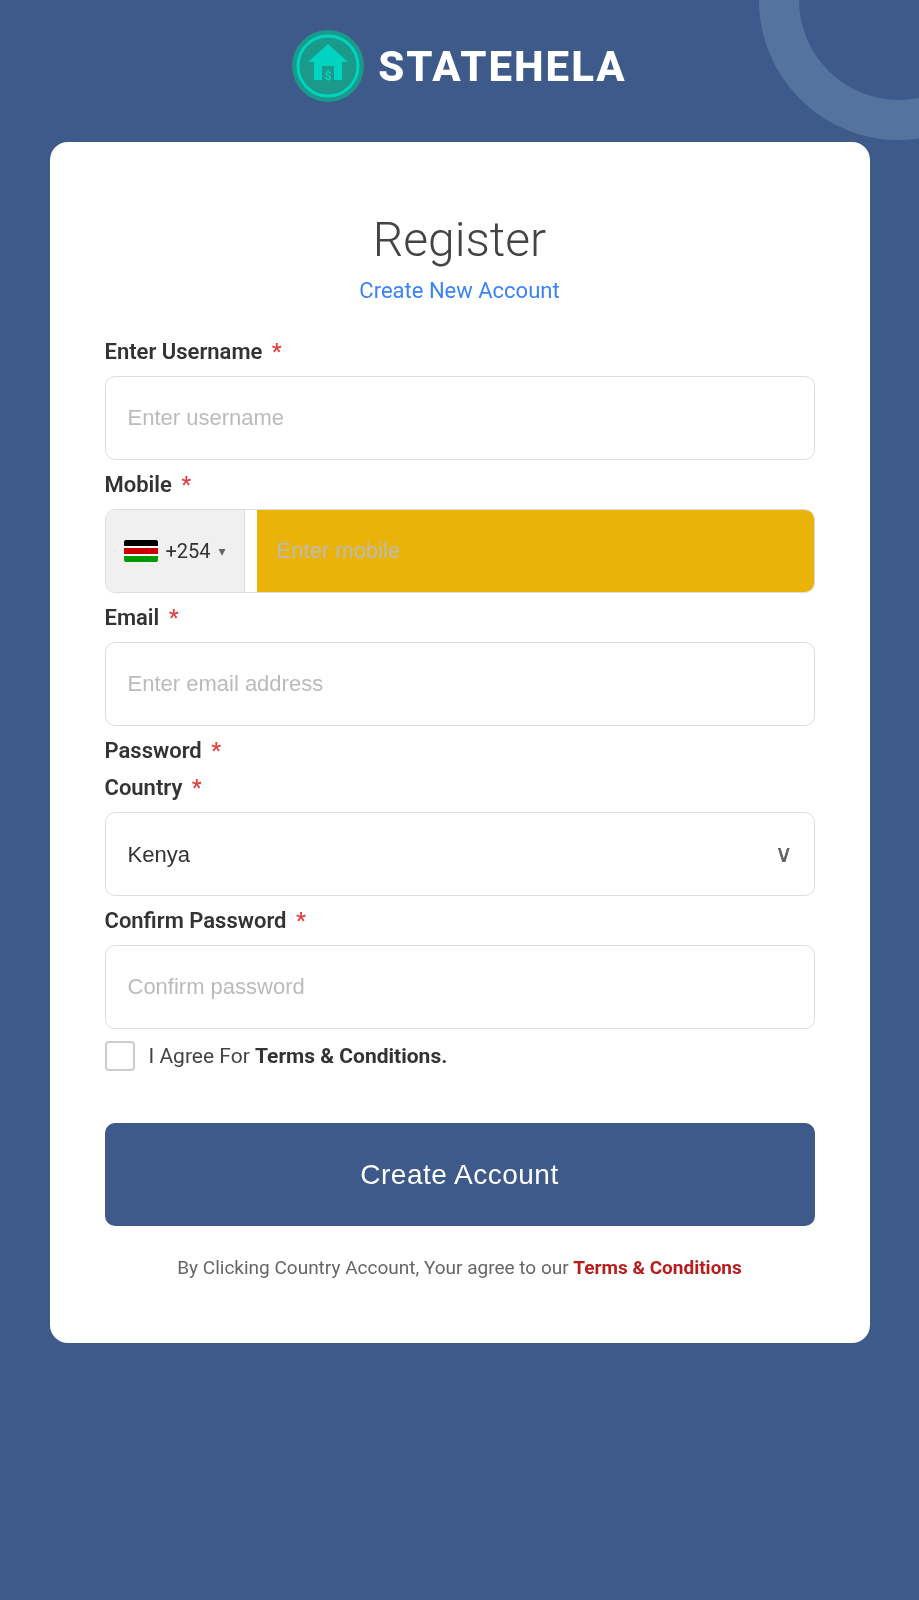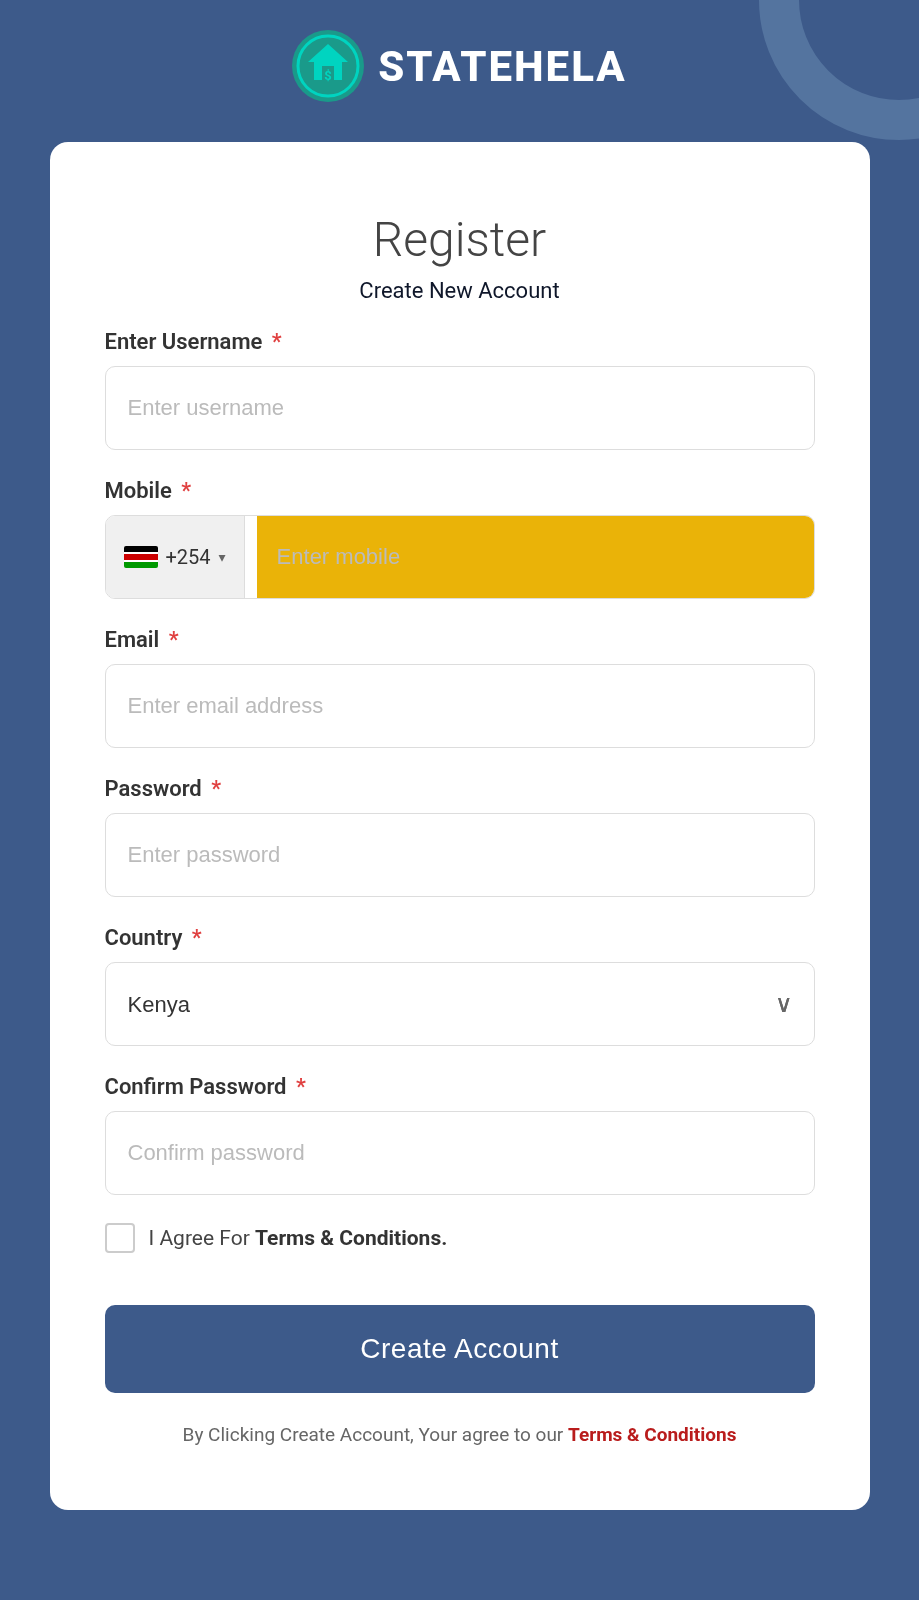--- a/index.html
+++ b/index.html
@@ -68,27 +68,27 @@
       text-align: center;
       font-size: 48px;
       font-weight: 300;
       color: #444;
       margin-bottom: 10px;
     }
 
     .card-subtitle {
       text-align: center;
       font-size: 22px;
-      color: #0f172a;
-      margin-bottom: 26px;
+      color: #3b82f6;
+      margin-bottom: 36px;
     }
 
     
     .form-group {
-      margin-bottom: 28px;
+      margin-bottom: 12px;
     }
 
     .form-label {
       display: block;
       font-size: 22px;
       font-weight: 600;
       color: #333;
       margin-bottom: 12px;
     }
 
@@ -230,21 +230,21 @@
     }
 
     .terms-text strong {
       color: #333;
       font-weight: 700;
     }
 
     
     .create-btn {
       width: 100%;
-      height: 88px;
+      height: 103px;
       background: #3d5a8a;
       color: #fff;
       border: none;
       border-radius: 10px;
       font-size: 28px;
       font-weight: 500;
       cursor: pointer;
       letter-spacing: 0.5px;
       margin-bottom: 28px;
     }
@@ -337,21 +337,20 @@
       </label>
       <input type="email" class="form-input" placeholder="Enter email address" style="">
     </div>
 
     
     <div class="form-group">
       <label class="form-label">
         <span>Password</span>
         <span class="required">*</span>
       </label>
-      <input type="password" class="form-input" placeholder="Enter password" style="">
     </div>
 
     
     <div class="form-group">
       <label class="form-label">
         <span>Country</span>
         <span class="required">*</span>
       </label>
       <div class="select-wrap">
         <select class="country-select">
@@ -379,17 +378,17 @@
       <span class="terms-text">
         <span>I Agree For </span><strong>Terms &amp; Conditions.</strong>
       </span>
     </div>
 
     
     <button type="submit" class="create-btn">Create Account</button>
 
     
     <p class="footer-text">
-      <span>By Clicking Create Account, Your agree to our </span><strong>Terms &amp; Conditions</strong>
+      <span>By Clicking Country Account, Your agree to our </span><strong>Terms &amp; Conditions</strong>
     </p>
 
   </form>
 </div>
 
 </body></html>

